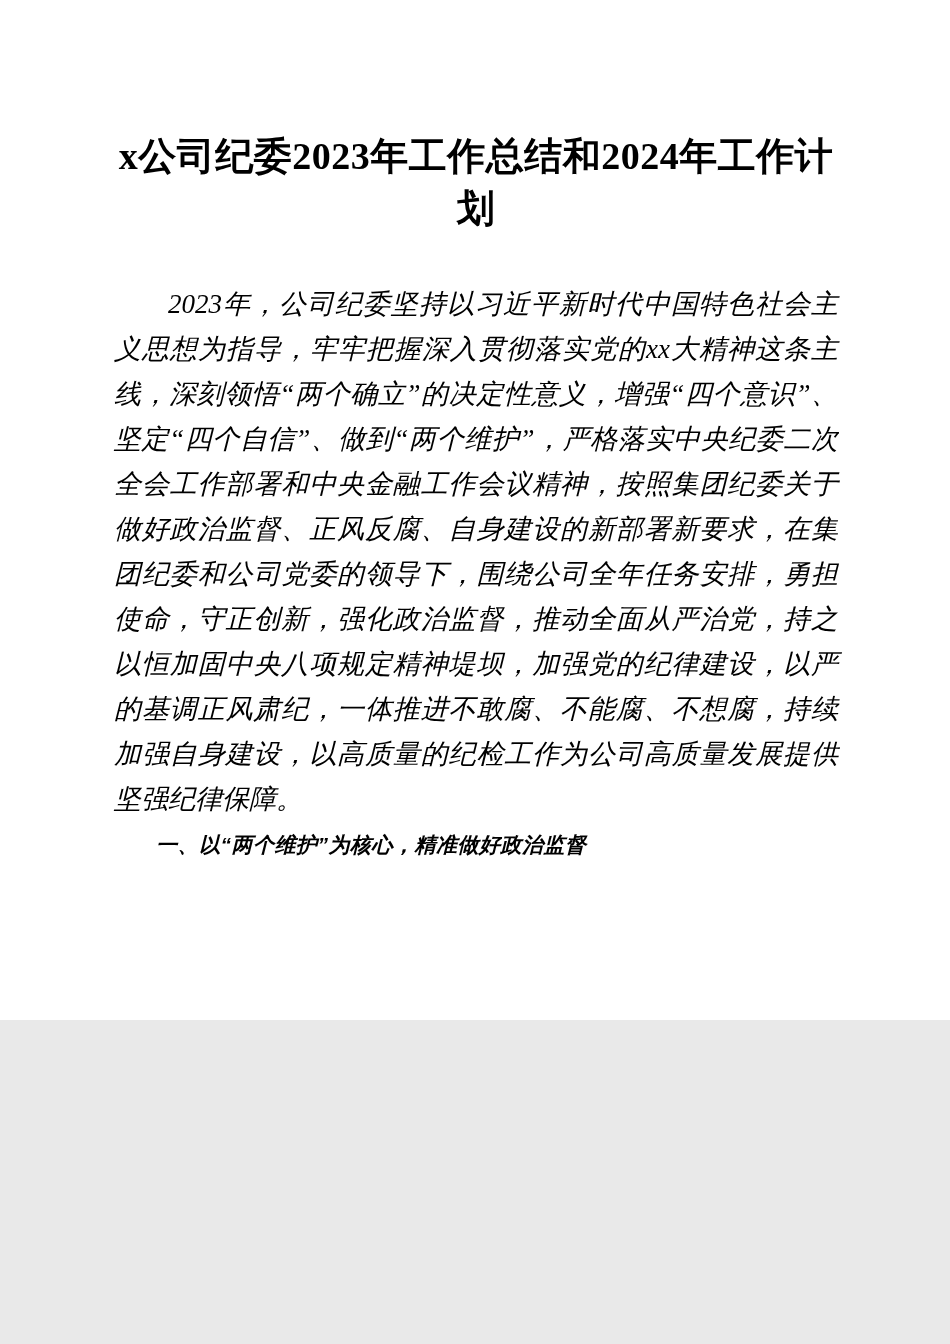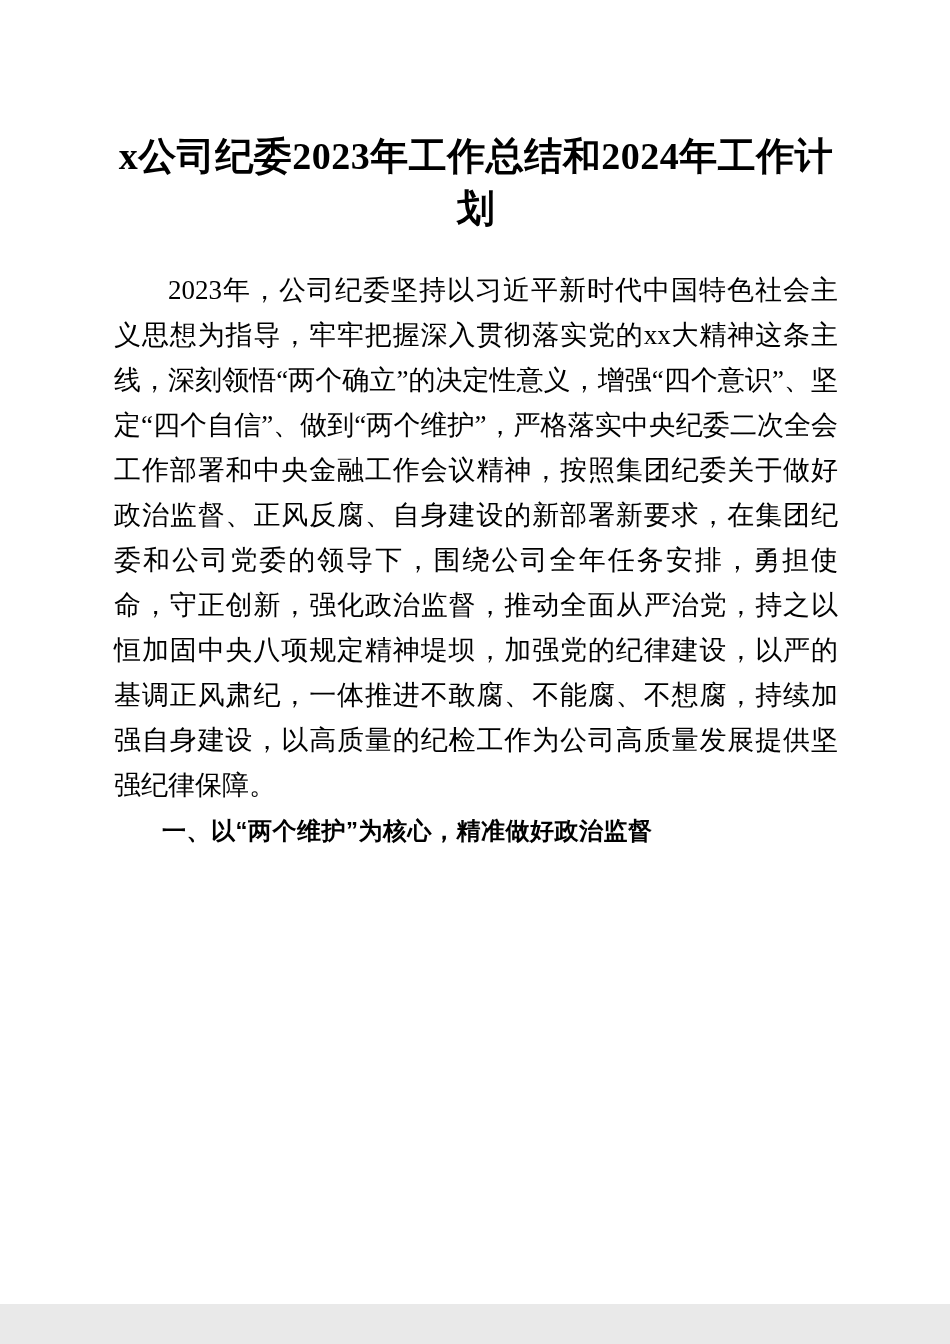--- a/index.html
+++ b/index.html
@@ -4,56 +4,57 @@
 <style>
   :root {
     --page-bg: #ffffff;
     --ink: #000000;
   }
   * { margin: 0; padding: 0; box-sizing: border-box; }
   html, body { background: #e9e9e9; }
   .page {
     position: relative;
     width: 950px;
-    height: 1304px;
+    height: 1020px;
     margin: 0 auto;
     background: var(--page-bg);
     color: var(--ink);
     overflow: hidden;
   }
   .content {
     padding: 0 112px 0 114px; 
   }
   .doc-title {
     margin-top: 130px;
     font-family: "Liberation Serif", "DejaVu Serif", serif;
     font-weight: bold;
     font-size: 38px;
     line-height: 1.37;
     text-align: center;
     letter-spacing: 0.5px;
     color: var(--ink);
   }
   .body-text {
-    margin-top: 34px;
+    margin-top: 48px;
     font-family: "Liberation Serif", "DejaVu Serif", serif;
     font-size: 27px;
     line-height: 45px;
     text-align: justify;
     text-justify: inter-ideograph;
     color: var(--ink);
+    font-style: italic;
   }
   .body-text p {
     text-indent: 2em;
   }
   .section-heading {
     text-indent: 2em;
     font-family: "Liberation Sans", "DejaVu Sans", sans-serif;
     font-weight: bold;
-    font-size: 24px;
+    font-size: 21px;
     line-height: 45px;
     letter-spacing: 0.5px;
   }
   .lead-bold {
     font-weight: bold;
   }
 </style>
 </head>
 <body>
 

